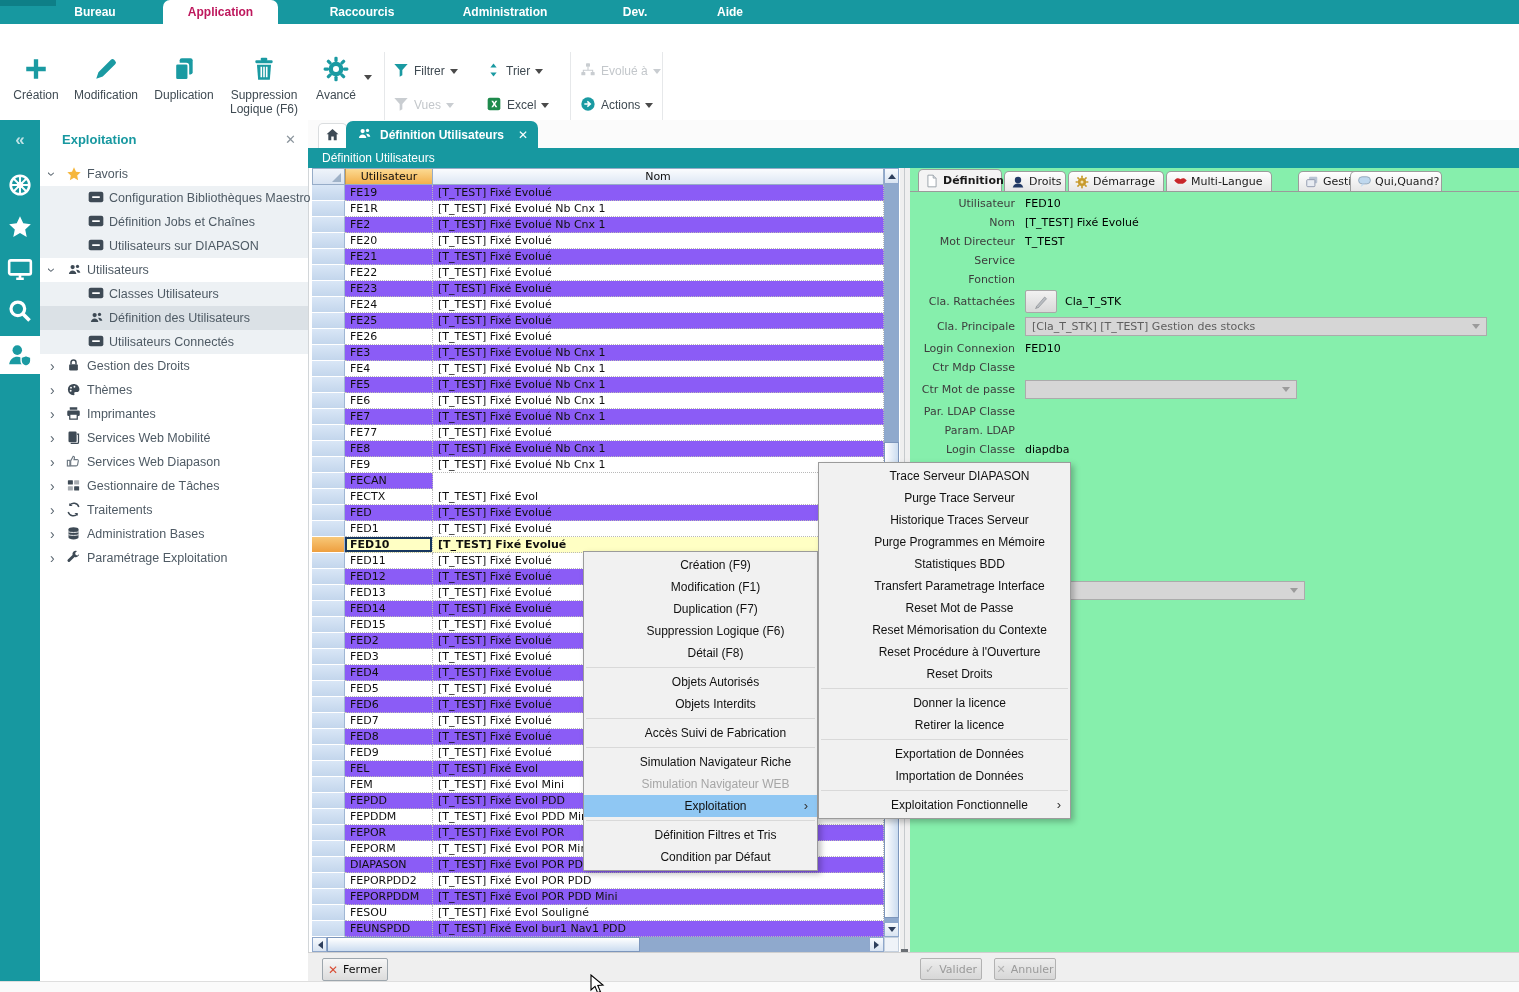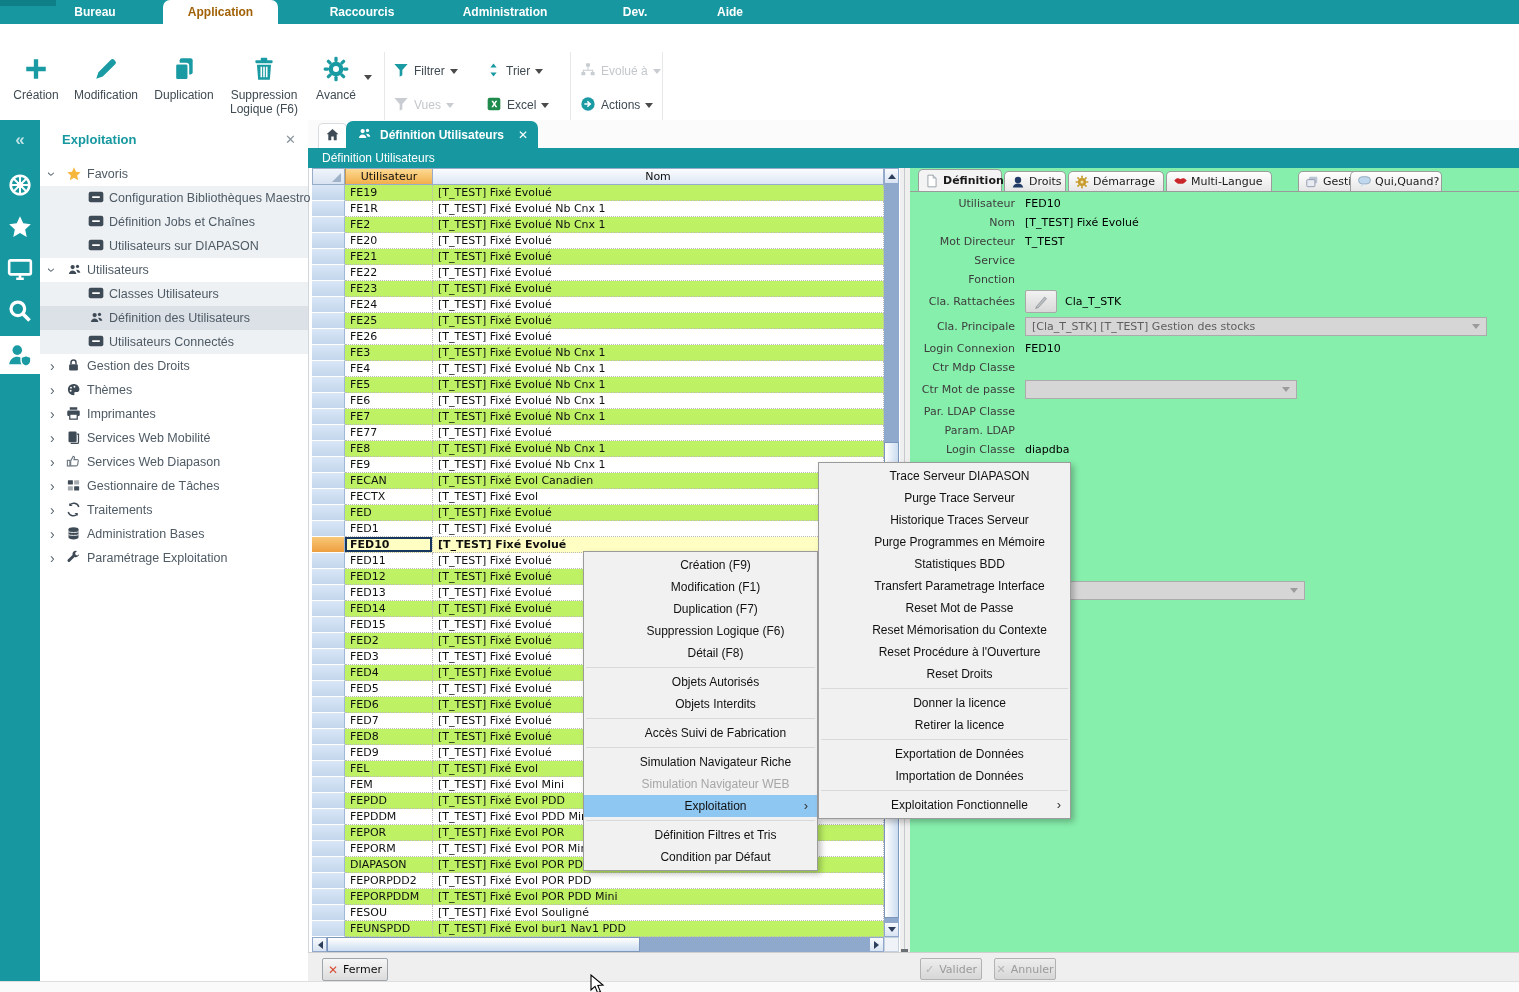--- a/index.html
+++ b/index.html
@@ -3,21 +3,21 @@
 <meta charset="utf-8">
 <style>
   html,body{margin:0;padding:0;background:#fff;}
   .screen{position:relative;width:1519px;height:992px;overflow:hidden;
           font-family:"Liberation Sans",sans-serif;background:#fff;}
   
   .menubar{position:absolute;left:0;top:0;width:1519px;height:24px;background:#1798A0;}
   .logo-frag{position:absolute;left:0;top:0;width:56px;height:6px;background:#0E7F87;}
   .mitem{position:absolute;top:0;height:24px;line-height:24px;color:#fff;
          font-size:12px;font-weight:bold;padding:0 4px;cursor:default;}
-  .mitem.active{background:#fff;color:#a16207;border-radius:7px 7px 0 0;text-align:center;padding:0;}
+  .mitem.active{background:#fff;color:#be185d;border-radius:7px 7px 0 0;text-align:center;padding:0;}
   
   .toolbar{position:absolute;left:0;top:24px;width:1519px;height:96px;background:#fff;
            border-bottom:1px solid #E2E4E6;}
   .bigbtn{position:absolute;top:32px;text-align:center;font-size:12px;color:#3F4A52;line-height:14px;}
   .bigbtn .bicon{display:block;height:30px;margin-bottom:2px;}
   .smbtn{position:absolute;height:22px;display:flex;align-items:center;gap:5px;
          font-size:12px;color:#3F4A52;}
   .smbtn.dis{color:#C3C7CB;}
   .tcaret{width:0;height:0;border:4px solid transparent;border-top:5px solid #4A4A4A;margin-top:4px;}
   .tcaret.dis{border-top-color:#C9CDD1;}
@@ -58,21 +58,21 @@
          grid-template-columns:33px 88px 451px;}
   .thead>div{border:1px solid #96ACC8;border-left:none;line-height:15px;text-align:center;
              font-family:"DejaVu Sans",sans-serif;font-size:11px;color:#101010;position:relative;}
   .thead .h0{border-left:1px solid #96ACC8;background:linear-gradient(#EFF4FA,#D8E3F2);}
   .thead .h0::after{content:'';position:absolute;right:3px;bottom:2px;
                     border-left:9px solid transparent;border-bottom:9px solid #9FB2C8;}
   .thead .h1{background:linear-gradient(#FCDA92,#F2AF4B);border-left:1px solid #C79B4F;}
   .thead .h2{background:linear-gradient(#FBFCFE,#DDE7F4);}
   .rows{position:absolute;left:312px;top:185px;width:572px;height:752px;background:#fff;overflow:hidden;}
   .trow{display:grid;grid-template-columns:33px 88px 451px;height:16px;}
-  .trow.alt .c1,.trow.alt .c2{background:#bef264;}
+  .trow.alt .c1,.trow.alt .c2{background:#8b5cf6;}
   .trow .c0{background:linear-gradient(#D9E6F6,#C3D6EC);border-bottom:1px solid #fff;
             border-right:1px solid #9FB6D4;}
   .trow .c1,.trow .c2{font-family:"DejaVu Sans",sans-serif;font-size:11px;line-height:15px;
         color:#101010;padding-left:5px;white-space:nowrap;overflow:hidden;
         border-bottom:1px dotted #B9B9B9;border-right:1px dotted #B9B9B9;}
   .trow.sel .c1,.trow.sel .c2{background:#FFFFC4;font-weight:bold;}
   .trow.sel .c0{background:linear-gradient(#F8C878,#EE9F3F);}
   .trow.sel .c1.focus{box-shadow:inset 0 0 0 2px #17375E;}
   
   .sbtn{position:absolute;background:linear-gradient(#F7FAFD,#D9E4F2);border:1px solid #8FA8CC;
@@ -570,21 +570,20 @@
         <div class="c2">[T_TEST] Fixé Evolué Nb Cnx 1</div>
       </div>
       <div class="trow">
         <div class="c0"></div>
         <div class="c1">FE9</div>
         <div class="c2">[T_TEST] Fixé Evolué Nb Cnx 1</div>
       </div>
       <div class="trow alt">
         <div class="c0"></div>
         <div class="c1">FECAN</div>
-        <div class="c2">[T_TEST] Fixé Evol Canadien</div>
       </div>
       <div class="trow">
         <div class="c0"></div>
         <div class="c1">FECTX</div>
         <div class="c2">[T_TEST] Fixé Evol</div>
       </div>
       <div class="trow alt">
         <div class="c0"></div>
         <div class="c1">FED</div>
         <div class="c2">[T_TEST] Fixé Evolué</div>

